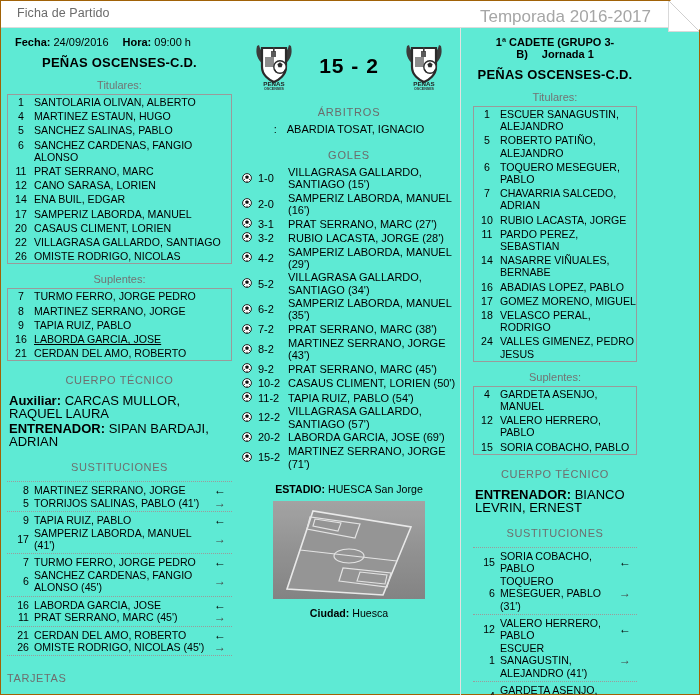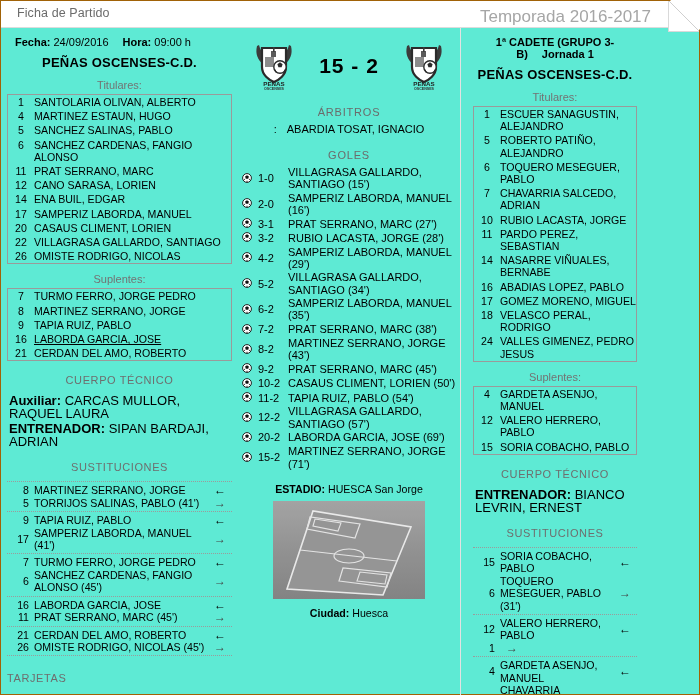--- a/index.html
+++ b/index.html
@@ -611,20 +611,21 @@
             </div>
           </div>
           <div class="subpair">
             <div class="subrow">
               <span class="sn">12</span>
               <span class="sname">VALERO HERRERO, PABLO</span>
               <span class="arr arr-in">←</span>
             </div>
             <div class="subrow">
               <span class="sn">1</span>
+              <span class="sname">ESCUER SANAGUSTIN, ALEJANDRO (41')</span>
               <span class="arr arr-out">→</span>
             </div>
           </div>
           <div class="subpair">
             <div class="subrow">
               <span class="sn">4</span>
               <span class="sname">GARDETA ASENJO, MANUEL</span>
               <span class="arr arr-in">←</span>
             </div>
             <div class="subrow">

